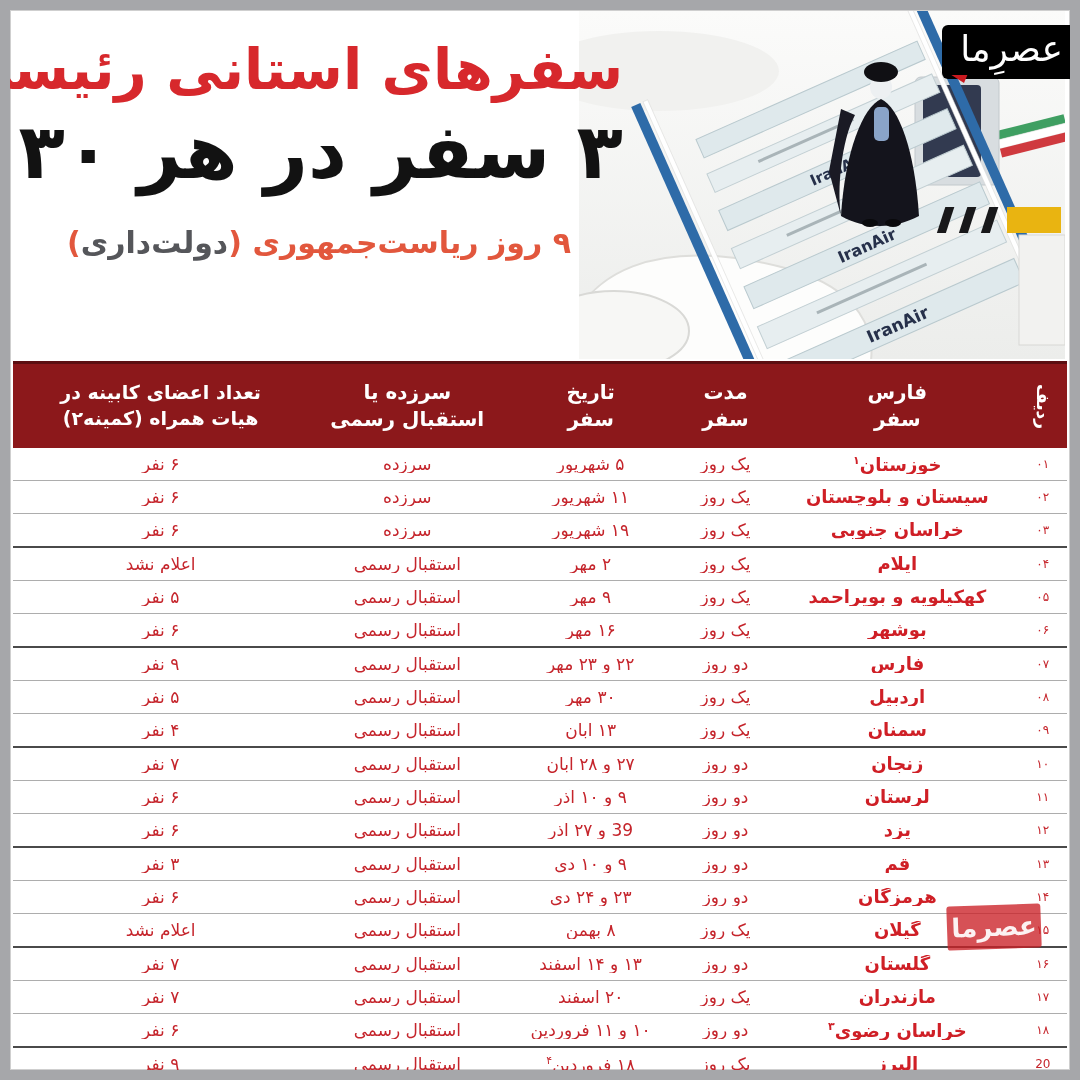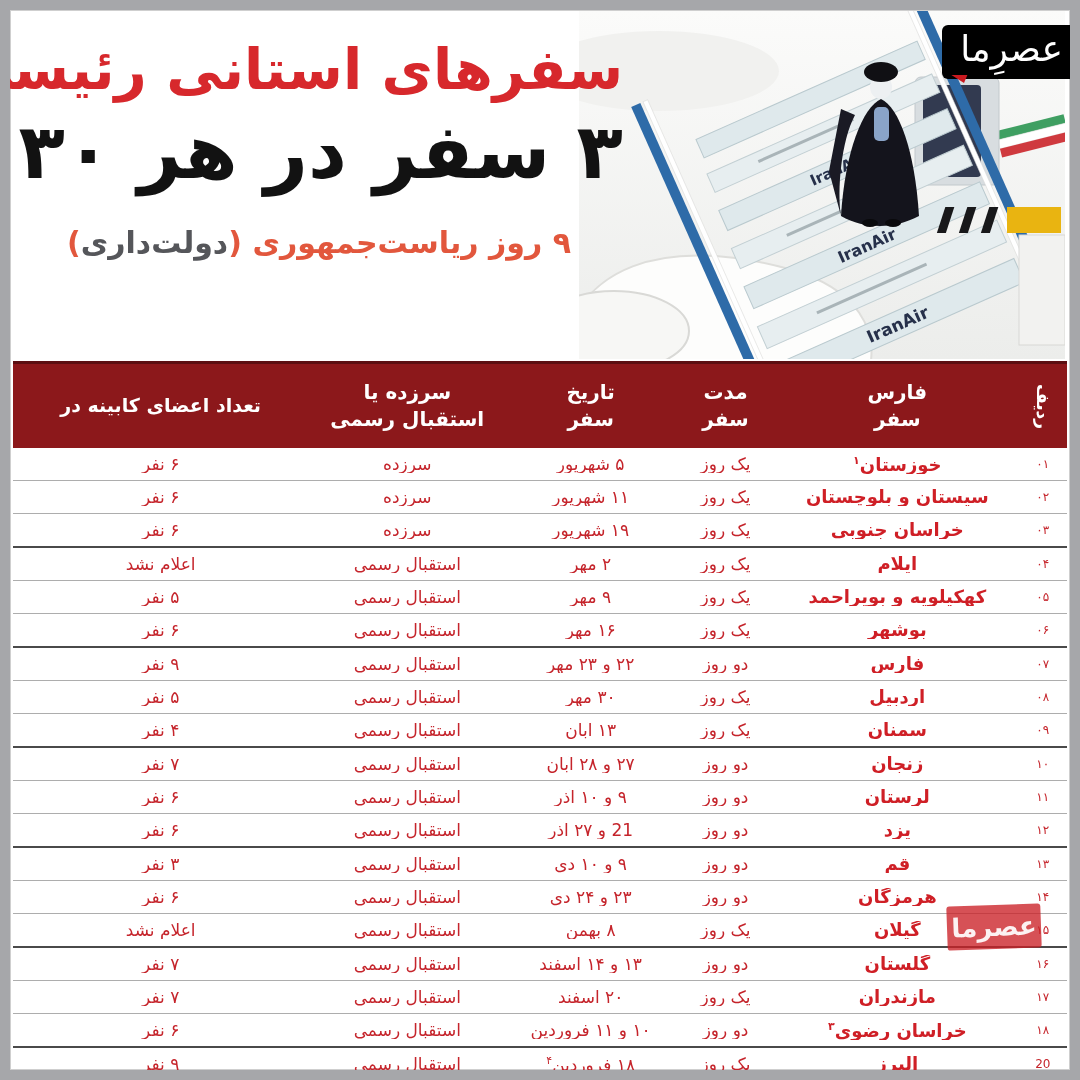--- a/index.html
+++ b/index.html
@@ -196,20 +196,21 @@
         <div class="hcell c-date">
           <span>تاریخ</span>
           <span>سفر</span>
         </div>
         <div class="hcell c-wel">
           <span>سرزده یا</span>
           <span>استقبال رسمی</span>
         </div>
         <div class="hcell c-del">
           <span>تعداد اعضای کابینه در</span>
+          <span>هیات همراه (کمینه۲)</span>
         </div>
       </div>
       <div class="tbody">
           <div class="trow">
             <div class="cell c-no">۰۱</div>
             <div class="cell c-dest">خوزستان<sup>۱</sup></div>
             <div class="cell c-dur">یک روز</div>
             <div class="cell c-date">۵ شهریور</div>
             <div class="cell c-wel">سرزده</div>
             <div class="cell c-del">۶ نفر</div>
@@ -291,21 +292,21 @@
             <div class="cell c-dest">لرستان</div>
             <div class="cell c-dur">دو روز</div>
             <div class="cell c-date">۹ و ۱۰ آذر</div>
             <div class="cell c-wel">استقبال رسمی</div>
             <div class="cell c-del">۶ نفر</div>
           </div>
           <div class="trow thick">
             <div class="cell c-no">۱۲</div>
             <div class="cell c-dest">یزد</div>
             <div class="cell c-dur">دو روز</div>
-            <div class="cell c-date">21 و ۲۷ آذر</div>
+            <div class="cell c-date">39 و ۲۷ آذر</div>
             <div class="cell c-wel">استقبال رسمی</div>
             <div class="cell c-del">۶ نفر</div>
           </div>
           <div class="trow">
             <div class="cell c-no">۱۳</div>
             <div class="cell c-dest">قم</div>
             <div class="cell c-dur">دو روز</div>
             <div class="cell c-date">۹ و ۱۰ دی</div>
             <div class="cell c-wel">استقبال رسمی</div>
             <div class="cell c-del">۳ نفر</div>

